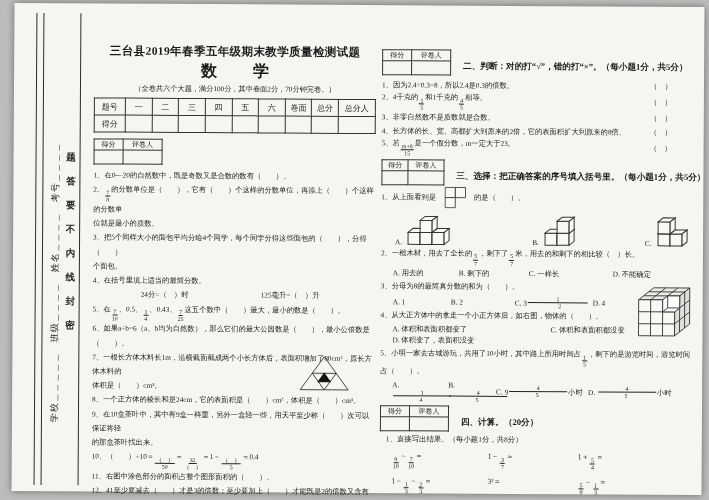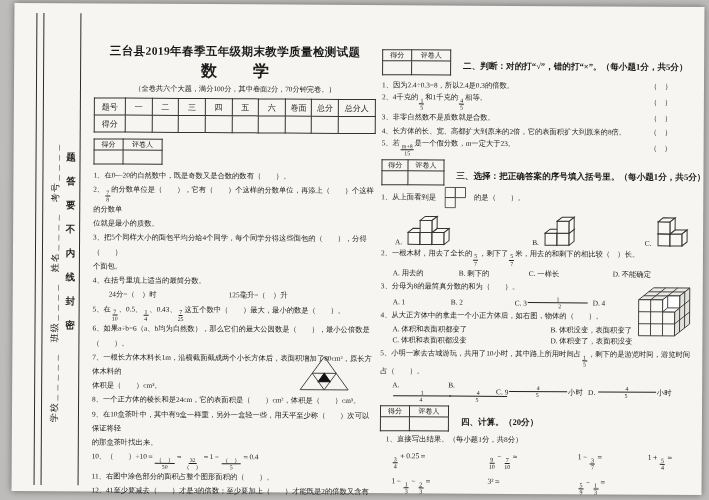--- a/index.html
+++ b/index.html
@@ -40,21 +40,21 @@
   .sec-row{display:flex;align-items:flex-end;gap:12px;margin-top:6px;}
   .sbox{font-size:7px;text-align:center;}
   .sbox td{border:1px solid #333;padding:0;height:10px;}
   .sbox td:first-child{width:28px;}
   .sbox td:last-child{width:38px;}
   .sbox tr:last-child td{height:13px;}
   .sec-title{font-weight:bold;font-size:8.6px;padding-bottom:3px;white-space:nowrap;}
   .questions{margin-top:4px;font-size:7.3px;line-height:14.2px;}
   .questions>div{min-height:14.2px;}
   .q4row{padding-left:16px;display:flex;}
-  .q4row span:first-child{width:120px;}
+  .q4row span:first-child{width:120px;margin-left:32px;}
   .frac{display:inline-flex;flex-direction:column;align-items:center;font-size:.8em;line-height:1.05;vertical-align:-.45em;margin:0 1px;text-align:center;}
   .frac>span:first-child{border-bottom:.8px solid #222;padding:0 1px;}
   .tri-fig{position:absolute;left:206px;top:310px;}
   .judge{margin-top:3px;font-size:7.3px;}
   .jrow{display:flex;justify-content:space-between;align-items:center;min-height:14px;padding-right:34px;}
   .choice-q{font-size:7.3px;margin-top:2px;min-height:13px;}
   .c1row{display:flex;align-items:center;gap:8px;font-size:7.3px;margin-top:1px;}
   .copts{display:flex;align-items:flex-end;height:36px;margin-top:2px;font-size:7.3px;}
   .copt{display:flex;align-items:flex-end;gap:4px;}
   .optrow{font-size:7.3px;margin:1px 0 2px 12px;display:flex;align-items:center;min-height:12px;}
@@ -343,21 +343,20 @@
     <div class="optrow ow2">
       <span>A. 1</span>
       <span>B. 2</span>
       <span>C. 3<span class="frac"><span>1</span><span>2</span></span></span>
       <span>D. 4</span>
     </div>
 
     <div class="choice-q" style="width:250px">4、从大正方体中的拿走一个小正方体后，如右图，物体的（　　）。</div>
     <div class="c4grid">
       <span>A. 体积和表面积都变了</span>
-      <span>B. 体积没变，表面积变了</span>
       <span>C. 体积和表面积都没变</span>
       <span>D. 体积变了，表面积没变</span>
     </div>
 
     <div style="position:absolute;left:255px;top:232px;">
       <svg width="58" height="56" viewBox="0 0 58 56">
         <g class="figline" fill="#f9f8f5">
           <polygon points="3,17 18,5 54,5 39,17" fill="#eceae5" stroke="#333"></polygon>
           <polygon points="39,17 54,5 54,41 39,53" fill="#e2e0da" stroke="#333"></polygon>
           <rect x="3" y="17" width="36" height="36" fill="#f9f8f5" stroke="#333"></rect>
@@ -406,24 +405,20 @@
             </tr>
       </tbody>
         </table>
       <div class="sec-title">四、计算。（20分）</div>
     </div>
 
     <div class="calc-sub">1、直接写出结果。（每小题1分，共8分）</div>
 
     <div class="calcrow">
       <span><span class="frac">
-            <span>3</span>
-            <span>4</span>
-          </span>＋0.25＝</span>
-      <span><span class="frac">
             <span>9</span>
             <span>10</span>
           </span>－<span class="frac">
             <span>7</span>
             <span>10</span>
           </span>＝</span>
       <span>1－<span class="frac">
             <span>3</span>
             <span>7</span>
           </span>＝</span>

